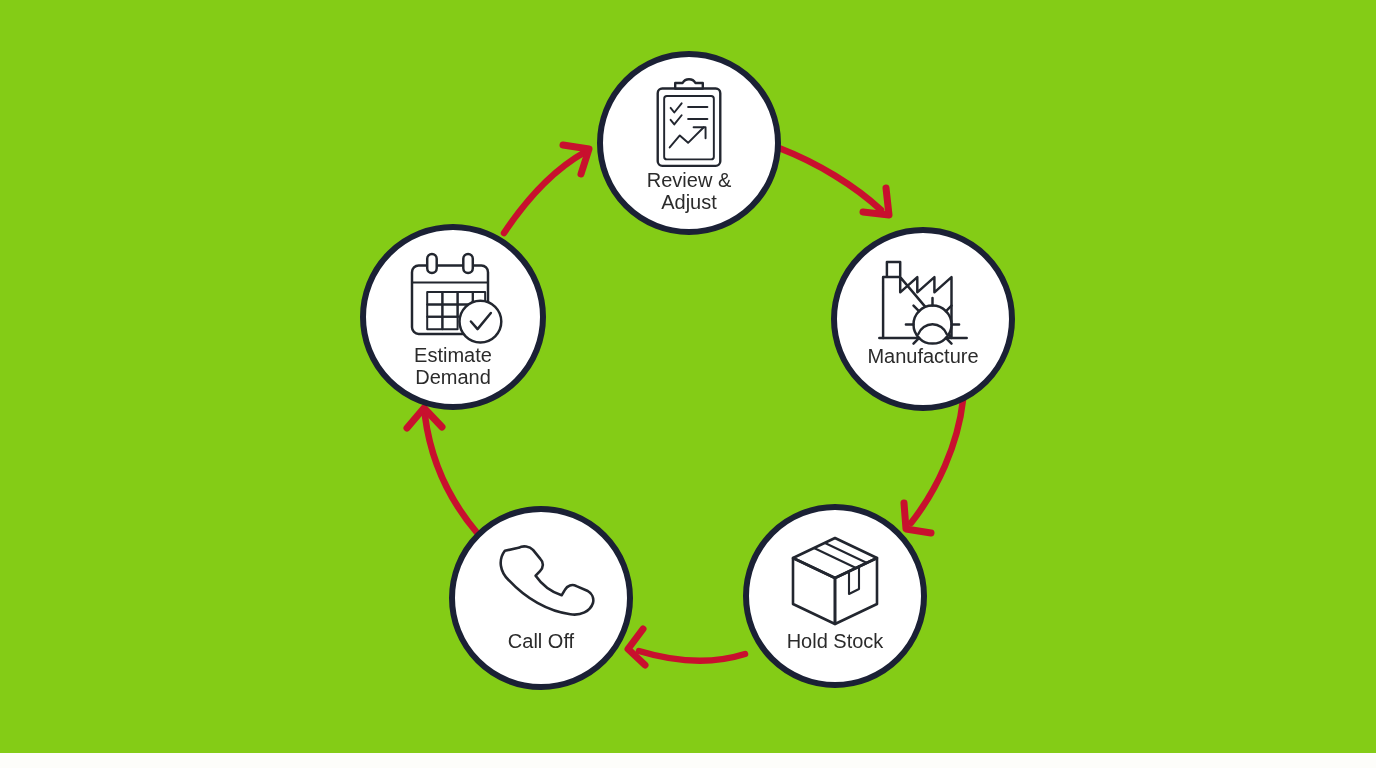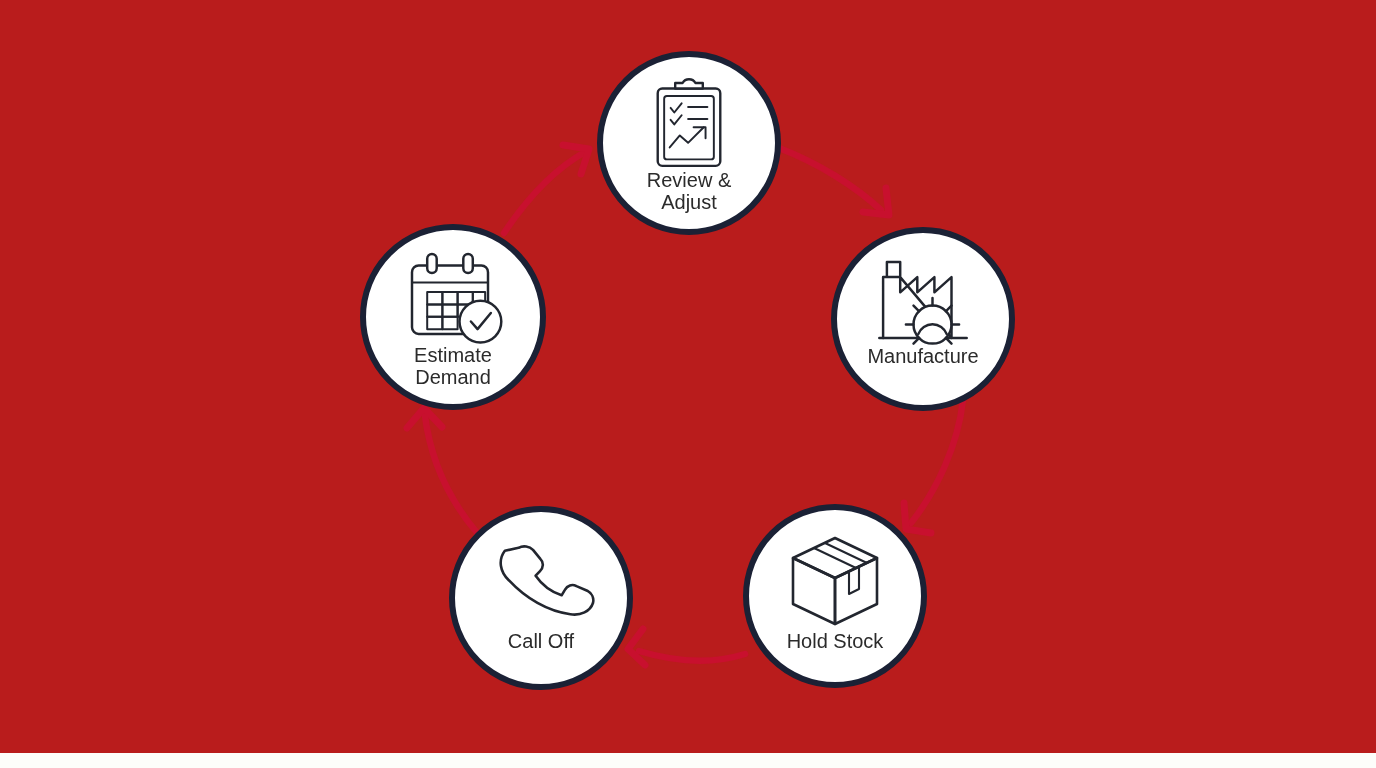--- a/index.html
+++ b/index.html
@@ -10,21 +10,21 @@
     width: 1376px;
     height: 768px;
     background: #fdfdfa;
     font-family: "Liberation Sans", sans-serif;
     overflow: hidden;
   }
   #diagram-root {
     position: relative;
     width: 1376px;
     height: 753px;
-    background: #b91c1c;
+    background: #84cc16;
     text-align: center;
   }
   #cycle-svg {
     position: absolute;
     inset: 0;
     width: 1376px;
     height: 768px;
     display: block;
   }
   .node-circle {

